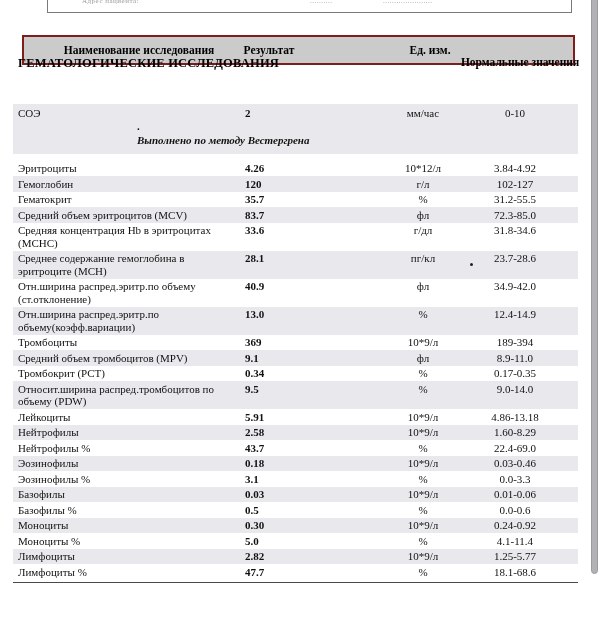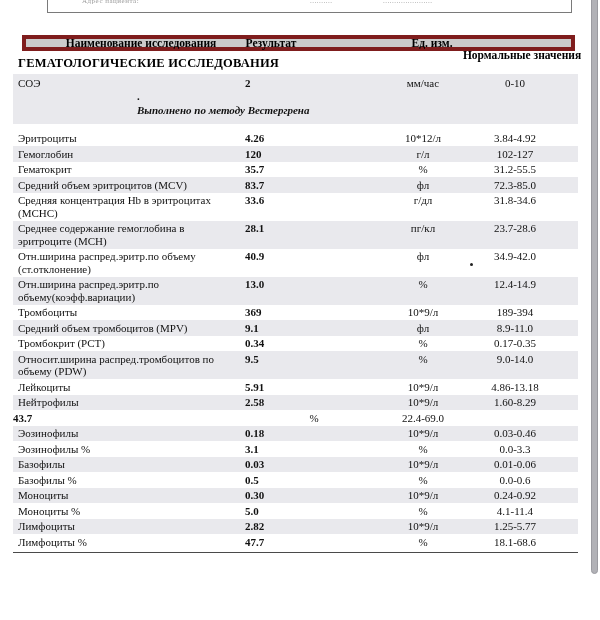--- a/index.html
+++ b/index.html
@@ -18,22 +18,22 @@
   .top-faint {
     position:absolute; font-size:7px; color:#9a9a9a; top:5px;
     white-space:nowrap; letter-spacing:.5px;
   }
   .tf-label { left:34px; }
   .tf-dots1 { left:262px; }
   .tf-dots2 { left:335px; }
 
   
   .header-bar {
-    position:absolute; left:22px; top:35px; width:553px; height:16px;
-    background:var(--header-bg); border:4px solid #7f1d1d; box-sizing:border-box;
+    position:absolute; left:22px; top:35px; width:553px; height:30px;
+    background:var(--header-bg); border:2px solid #7f1d1d; box-sizing:border-box;
   }
   .header-bar span {
     position:absolute; top:50%; transform:translate(-50%,-50%);
     font-weight:bold; font-size:11.5px; white-space:nowrap; color:#000;
   }
   .h-name   { left:115px; }
   .h-result { left:245px; }
   .h-units  { left:406px; }
   .h-normal { left:496px;margin-top:12px; }
 
@@ -47,21 +47,21 @@
     display:grid; grid-template-columns:232px 138px 80px 104px 11px;
     align-items:start; padding:1.5px 0; font-size:11px; line-height:12.5px;
     min-height:12.5px;
   }
   .row.shaded { background:var(--shade); }
   .cell-name   { padding-left:5px; padding-right:16px; }
   .cell-result { font-weight:bold; }
   .cell-units  { text-align:center; }
   .cell-normal { text-align:center; }
 
-  .soe-block { background:var(--shade); padding:1px 0 7px 0; }
+  .soe-block { background:var(--shade); padding:1px 0 7px 0;margin-top:30px; }
   .soe-dot  { margin-left:124px; font-weight:bold; font-size:11px; height:10px; line-height:10px; }
   .soe-note { margin-left:124px; font-weight:bold; font-size:11px; padding:3px 0 1px;font-style:italic; }
   .gap7 { height:7px; background:#fff; }
 
   .bottom-line { border-top:1.5px solid #4a4a4a; height:0; margin-top:2px; }
 
   
   .scrollbar {
     position:absolute; left:591px; top:-4px; width:7px; height:578px;
     background:var(--scrollbar); border:1px solid #9a9aa0; border-radius:4px;
@@ -184,20 +184,21 @@
         <div class="cell-units">10*9/л</div>
         <div class="cell-normal">4.86-13.18</div>
       </div>
       <div class="row shaded">
         <div class="cell-name">Нейтрофилы</div>
         <div class="cell-result">2.58</div>
         <div class="cell-units">10*9/л</div>
         <div class="cell-normal">1.60-8.29</div>
       </div>
       <div class="row">
+        <div class="cell-name">Нейтрофилы %</div>
         <div class="cell-result">43.7</div>
         <div class="cell-units">%</div>
         <div class="cell-normal">22.4-69.0</div>
       </div>
       <div class="row shaded">
         <div class="cell-name">Эозинофилы</div>
         <div class="cell-result">0.18</div>
         <div class="cell-units">10*9/л</div>
         <div class="cell-normal">0.03-0.46</div>
       </div>

